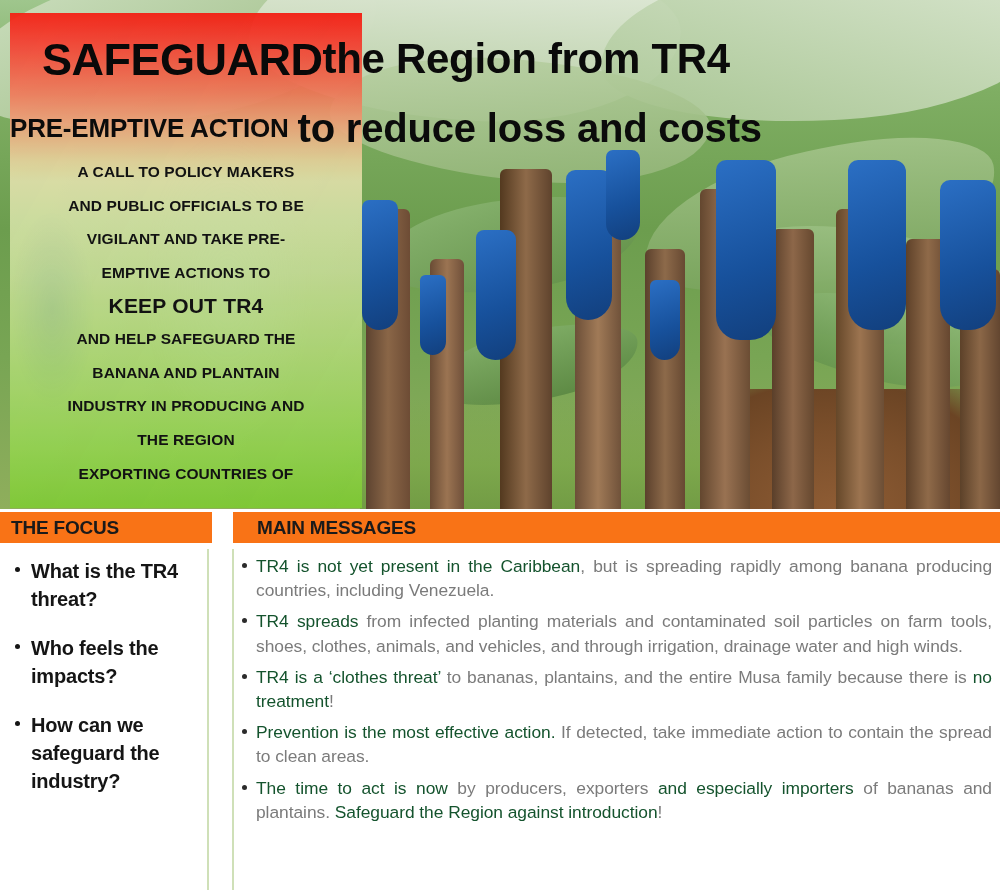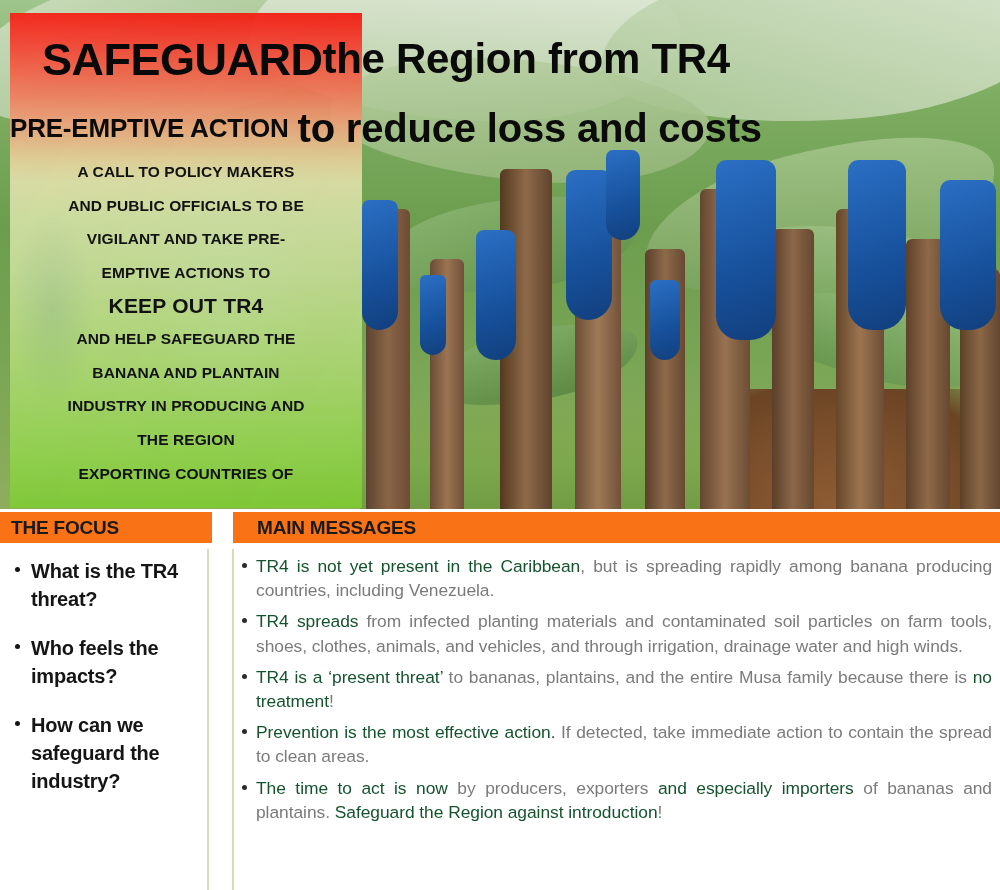--- a/index.html
+++ b/index.html
@@ -242,19 +242,19 @@
 
     <ul class="focuslist" id="focus-list">
         <li>What is the TR4 threat?</li>
         <li>Who feels the impacts?</li>
         <li>How can we safeguard the industry?</li>
       </ul>
 
     <ul class="msglist" id="message-list">
         <li><b>TR4 is not yet present in the Caribbean</b><span>, but is spreading rapidly among banana producing countries, including Venezuela.</span></li>
         <li><b>TR4 spreads</b><span> from infected planting materials and contaminated soil particles on farm tools, shoes, clothes, animals, and vehicles, and through irrigation, drainage water and high winds.</span></li>
-        <li><b>TR4 is a ‘present threat’</b><span> to bananas, plantains, and the entire Musa family because there is </span><b>no treatment</b><span>!</span></li>
+        <li><b>TR4 is a ‘clothes threat’</b><span> to bananas, plantains, and the entire Musa family because there is </span><b>no treatment</b><span>!</span></li>
         <li><b>Prevention is the most effective action.</b><span> If detected, take immediate action to contain the spread to clean areas.</span></li>
         <li><b>The time to act is now</b><span> by producers, exporters </span><b>and especially importers</b><span> of bananas and plantains. </span><b>Safeguard the Region against introduction</b><span>!</span></li>
       </ul>
   </div>
 
 </div>
 
 </body></html>

